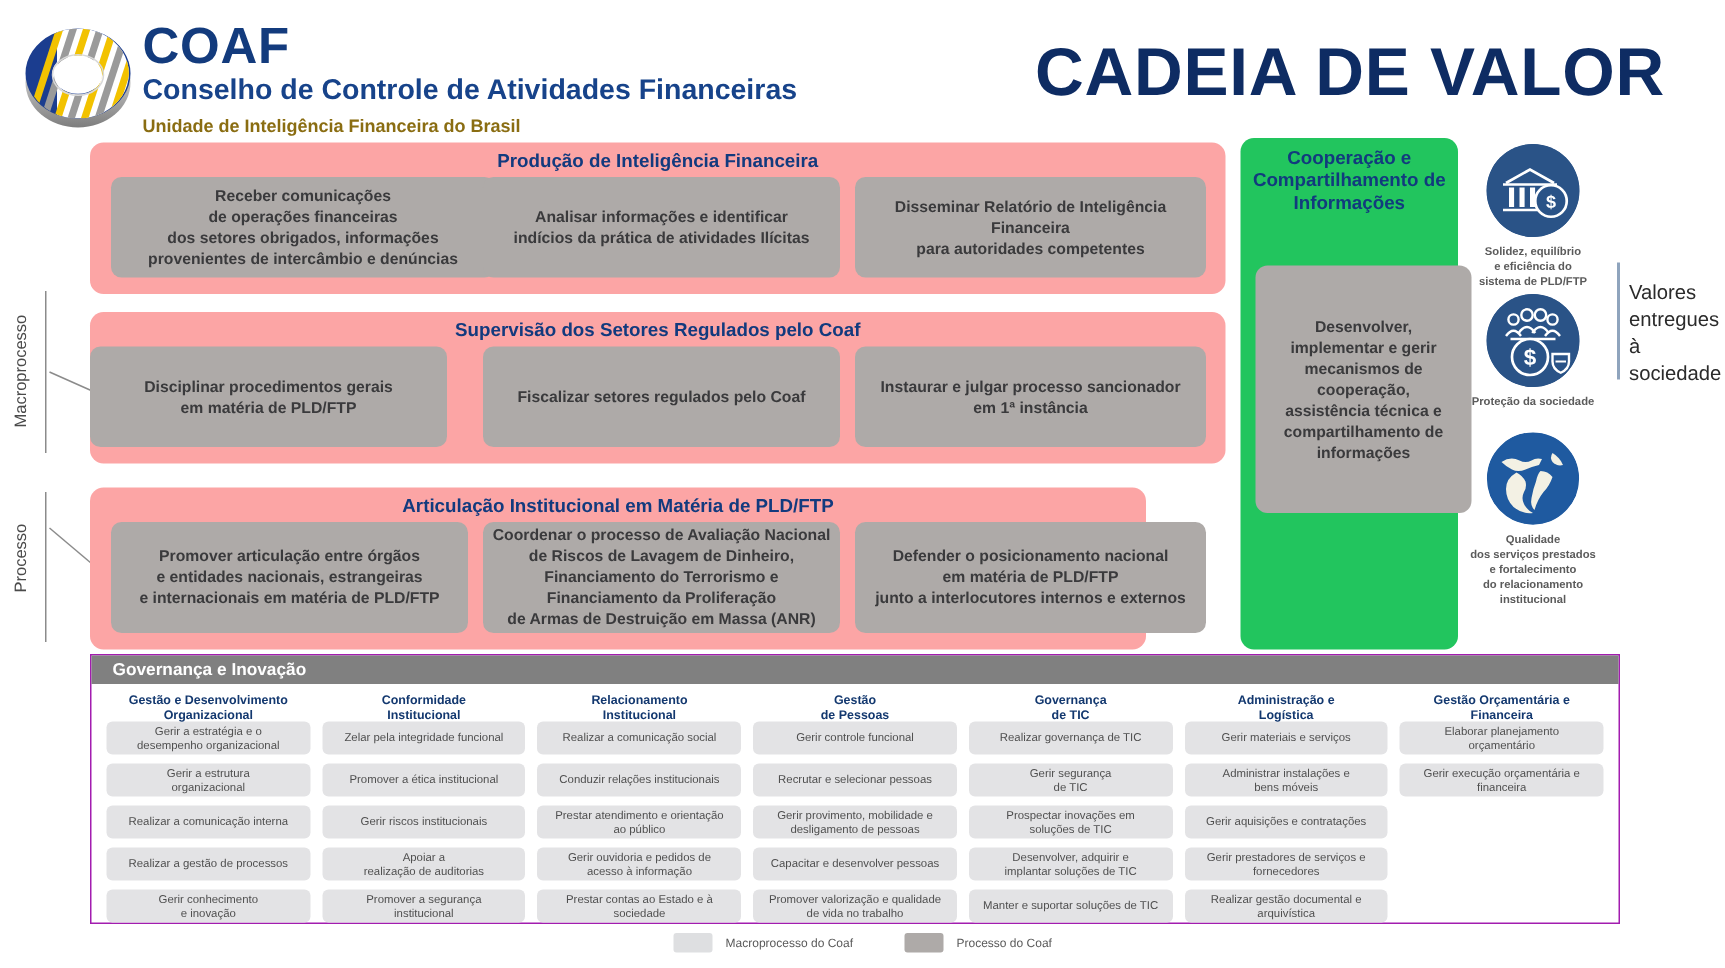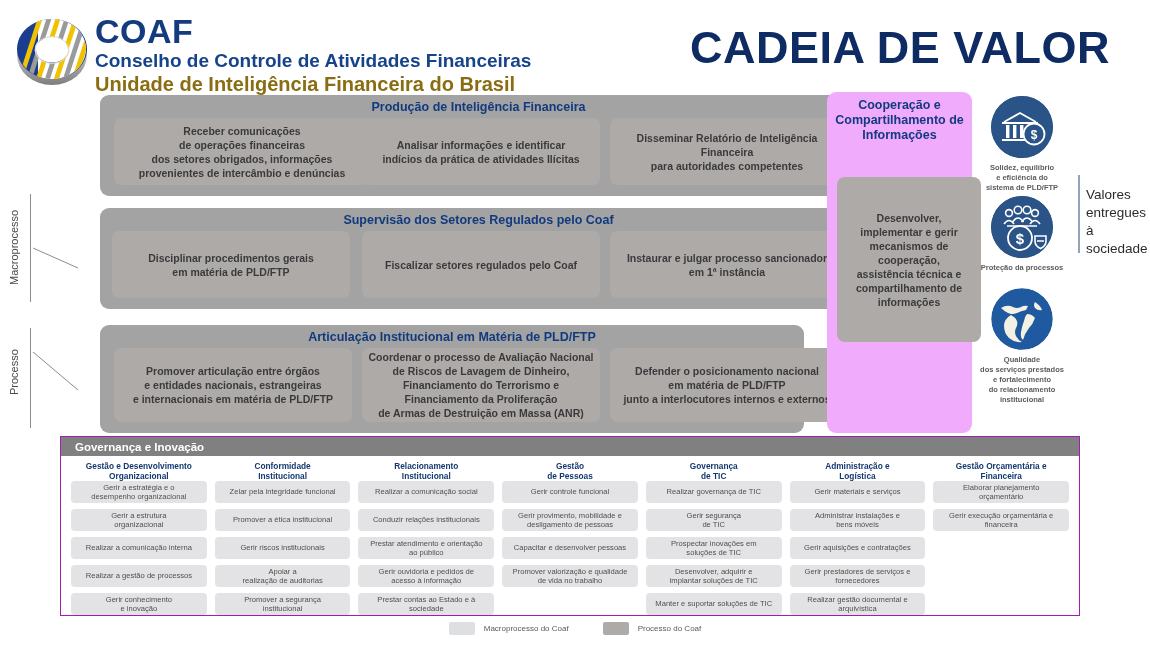--- a/index.html
+++ b/index.html
@@ -24,21 +24,21 @@
   .brand { position: absolute; left: 95px; top: 14px; }
   .brand-coaf {
     font-size: 34px; font-weight: bold; color: #133b7d;
     letter-spacing: 0.5px; line-height: 34px;
   }
   .brand-line2 {
     font-size: 19px; font-weight: bold; color: #17438a;
     line-height: 24px; margin-top: 1px;
   }
   .brand-line3 {
-    font-size: 20px; font-weight: bold; color: #8a6d12;
+    font-size: 12px; font-weight: bold; color: #8a6d12;
     line-height: 20px; margin-top: 1px;
   }
 
   .main-title {
     position: absolute; left: 690px; top: 22px; width: 420px;
     text-align: center;
     font-size: 45px; font-weight: bold; color: #0e2c63;
     letter-spacing: 0.5px;
   }
 
@@ -51,23 +51,22 @@
     white-space: nowrap;
   }
   .axis-rule {
     position: absolute; width: 1px; background: #8b8b8b;
   }
   .pointer-svg { position: absolute; left: 0; top: 0; pointer-events: none; }
 
   
   .band {
     position: absolute;
-    background: #a3a3a3;
+    background: #fca5a5;
     border-radius: 9px;
-    margin-left: 40px;
   }
   .band-title {
     position: absolute; left: 0; right: 0; top: 5px;
     text-align: center;
     font-size: 12.5px; font-weight: bold; color: #123a7e;
   }
   .proc-box {
     position: absolute;
     background: #aeaaa8;
     border-radius: 7px;
@@ -75,21 +74,21 @@
     text-align: center;
     font-size: 10.5px; font-weight: bold; color: #3a3a3c;
     line-height: 14px;
     padding: 3px 6px;
     box-sizing: border-box;
   }
 
   
   .coop-band {
     position: absolute; left: 827px; top: 92px; width: 145px; height: 341px;
-    background: #f0abfc; border-radius: 9px;
+    background: #22c55e; border-radius: 9px;
   }
   .coop-title {
     position: absolute; left: 6px; right: 6px; top: 6px;
     text-align: center; font-size: 12.5px; font-weight: bold;
     color: #123a7e; line-height: 15px;
   }
   .coop-box {
     position: absolute; left: 10px; top: 85px; width: 144px; height: 165px;
     background: #aeaaa8; border-radius: 8px;
     display: flex; align-items: center; justify-content: center;
@@ -229,21 +228,21 @@
 
   <div class="band" style="left:60px; top:95px; width:757px; height:101px;">
     <div class="band-title">Produção de Inteligência Financeira</div>
     <div class="proc-box" style="left:14px; top:23px; width:256px; height:67px;">Receber comunicações<br>de operações financeiras<br>dos setores obrigados, informações<br>provenientes de intercâmbio  e denúncias</div>
     <div class="proc-box" style="left:262px; top:23px; width:238px; height:67px;">Analisar informações e identificar<br>indícios da prática de atividades Ilícitas</div>
     <div class="proc-box" style="left:510px; top:23px; width:234px; height:67px;">Disseminar Relatório de Inteligência Financeira<br>para autoridades competentes</div>
   </div>
 
   <div class="band" style="left:60px; top:208px; width:757px; height:101px;">
     <div class="band-title">Supervisão dos Setores Regulados pelo Coaf</div>
-    <div class="proc-box" style="left:12px; top:23px; width:238px; height:67px;">Disciplinar procedimentos gerais<br>em matéria de PLD/FTP</div>
+    <div class="proc-box" style="left:0; top:23px; width:238px; height:67px;">Disciplinar procedimentos gerais<br>em matéria de PLD/FTP</div>
     <div class="proc-box" style="left:262px; top:23px; width:238px; height:67px;">Fiscalizar setores regulados pelo Coaf</div>
     <div class="proc-box" style="left:510px; top:23px; width:234px; height:67px;">Instaurar e julgar processo sancionador<br>em 1ª instância</div>
   </div>
 
   <div class="band" style="left:60px; top:325px; width:704px; height:108px;">
     <div class="band-title">Articulação Institucional em Matéria de PLD/FTP</div>
     <div class="proc-box" style="left:14px; top:23px; width:238px; height:74px;">Promover articulação entre  órgãos<br>e entidades nacionais, estrangeiras<br>e internacionais em matéria de PLD/FTP</div>
     <div class="proc-box" style="left:262px; top:23px; width:238px; height:74px;">Coordenar o processo de Avaliação Nacional<br>de Riscos de Lavagem de Dinheiro,<br>Financiamento do Terrorismo e<br>Financiamento da Proliferação<br>de Armas de Destruição em Massa (ANR)</div>
     <div class="proc-box" style="left:510px; top:23px; width:234px; height:74px;">Defender o posicionamento nacional<br>em matéria de PLD/FTP<br>junto a interlocutores internos e externos</div>
   </div>
@@ -289,21 +288,21 @@
           <circle cx="44" cy="17" r="3.4"></circle>
             <path d="M39 28 q5 -7 10 0"></path>
           <path d="M16 30 H46"></path>
         </g>
         <circle cx="29" cy="42" r="12" fill="#2a5387" stroke="#ffffff" stroke-width="1.8"></circle>
         <text x="29" y="47.5" font-family="'Liberation Sans', sans-serif" font-size="15" font-weight="bold" fill="#ffffff" text-anchor="middle">$</text>
         <path d="M44 40 h11 v5 q0 5 -5.5 7.5 Q44 50 44 45 Z" fill="#2a5387" stroke="#ffffff" stroke-width="1.6"></path>
         <path d="M46 45 h7" stroke="#ffffff" stroke-width="1.4"></path>
       </svg>
     </div>
-    <div class="value-caption">Proteção da processos</div>
+    <div class="value-caption">Proteção da sociedade</div>
   </div>
 
   <div class="value-item" style="left:962px; top:288px;">
     <div class="value-circle" style="background:transparent;">
       <svg width="62" height="62" viewBox="0 0 62 62">
         <circle cx="31" cy="31" r="30" fill="#1f5aa0"></circle>
         <g fill="#f3f1e4">
           <path d="M10 20 q6 -4 12 -1 q4 2 8 0 q3 -2 7 -1 l-2 4 q-5 1 -9 3 q-5 2 -9 0 q-4 -2 -7 -5 Z"></path>
           <path d="M20 27 q4 2 6 6 q1 4 -1 7 q-2 4 0 8 q2 4 6 6 q-7 1 -13 -4 q-5 -5 -5 -12 q0 -7 7 -11 Z"></path>
           <path d="M36 26 q5 0 8 4 q-2 6 -6 10 q-4 5 -6 12 q-3 -3 -2 -8 q1 -6 3 -11 q1 -5 3 -7 Z"></path>
@@ -347,20 +346,21 @@
         <div class="gov-item">Realizar a comunicação social</div>
         <div class="gov-item">Conduzir relações institucionais</div>
         <div class="gov-item">Prestar atendimento e orientação<br>ao público</div>
         <div class="gov-item">Gerir ouvidoria e pedidos de<br>acesso à informação</div>
         <div class="gov-item">Prestar contas ao Estado e à<br>sociedade</div>
       </div>
 
       <div class="gov-col">
         <div class="gov-col-title">Gestão<br>de Pessoas</div>
         <div class="gov-item">Gerir controle funcional</div>
+        <div class="gov-item">Recrutar e selecionar pessoas</div>
         <div class="gov-item">Gerir provimento, mobilidade e<br>desligamento de pessoas</div>
         <div class="gov-item">Capacitar e desenvolver pessoas</div>
         <div class="gov-item">Promover valorização e qualidade<br>de vida no trabalho</div>
       </div>
 
       <div class="gov-col">
         <div class="gov-col-title">Governança<br>de TIC</div>
         <div class="gov-item">Realizar governança de TIC</div>
         <div class="gov-item">Gerir segurança<br>de TIC</div>
         <div class="gov-item">Prospectar inovações em<br>soluções de TIC</div>

